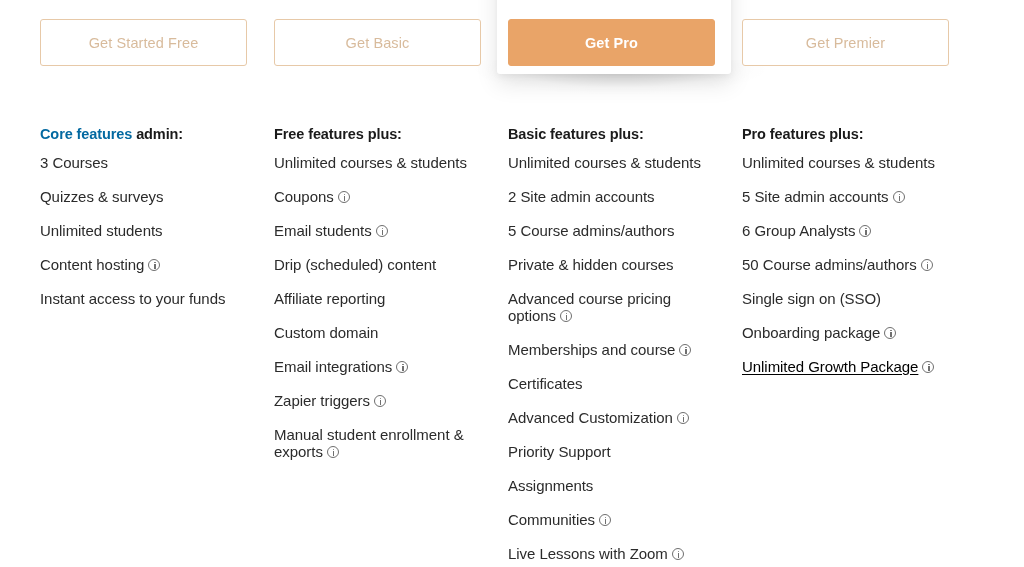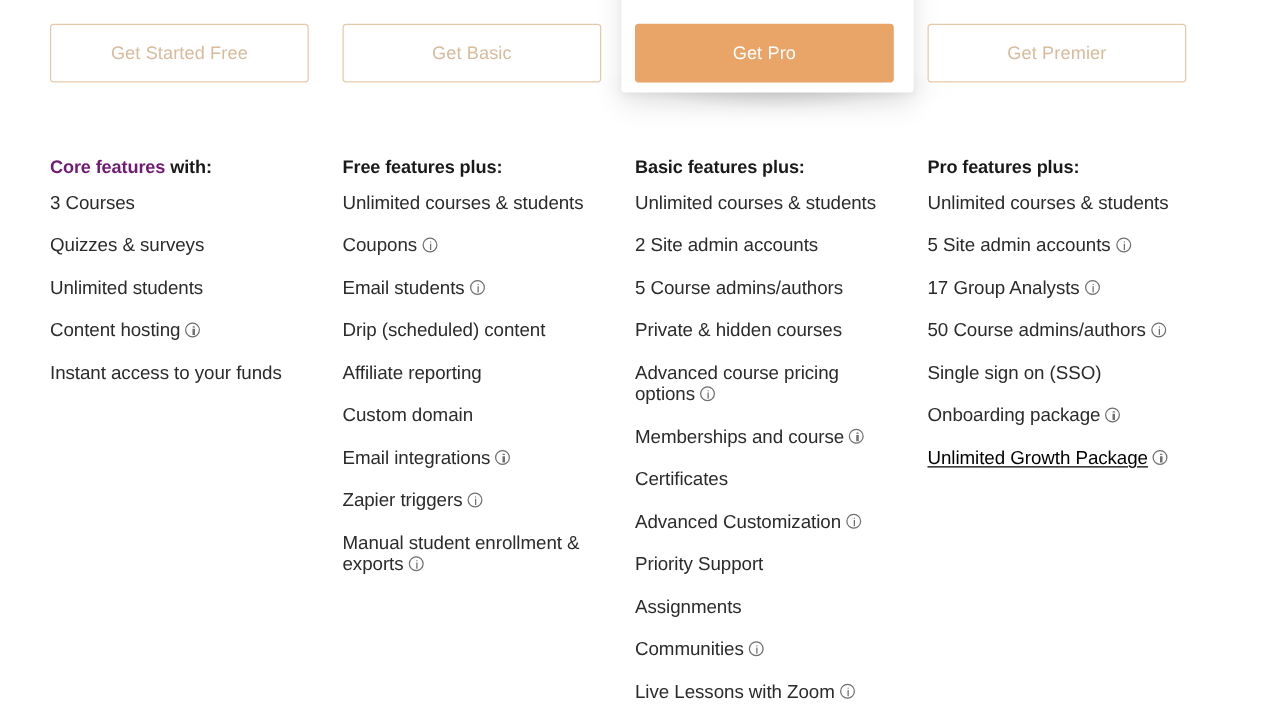--- a/index.html
+++ b/index.html
@@ -79,33 +79,34 @@
   }
   .cta.outline {
     background: #ffffff;
     border: 1px solid #e7c9a8;
     color: #d8bb9c;
   }
   .cta.filled {
     background: #e9a468;
     border: 1px solid #e9a468;
     color: #ffffff;
+    font-weight: bold;
   }
 
   
   .col-heading {
     font-size: 14.5px;
     font-weight: bold;
     color: #1a1a1a;
     letter-spacing: -0.1px;
     height: 44px;
     padding-top: 36px;
     white-space: nowrap;
   }
-  .col-heading .accent { color: #701a75; font-weight: bold; }
+  .col-heading .accent { color: #0369a1; font-weight: bold; }
 
   
   .features {
     list-style: none;
     padding-top: 20px;
   }
   .feature {
     font-size: 15px;
     color: #2b2b2b;
     line-height: 17px;
@@ -157,21 +158,21 @@
 <body>
 
 <div class="shadow-band"></div>
 <div class="highlight-card"></div>
 
 <div class="plans" id="plans-root">
     <div class="plan-col">
       <div class="cta-wrap">
         <div class="cta outline">Get Started Free</div>
       </div>
-      <div class="col-heading"><span class="accent">Core features</span> <span>with:</span></div>
+      <div class="col-heading"><span class="accent">Core features</span> <span>admin:</span></div>
       <ul class="features">
         <li class="feature"><span class="label">3 Courses</span></li>
         <li class="feature"><span class="label">Quizzes &amp; surveys</span></li>
         <li class="feature"><span class="label">Unlimited students</span></li>
         <li class="feature"><span class="label">Content hosting</span><span class="info-icon"></span></li>
         <li class="feature"><span class="label">Instant access to your funds</span></li>
       </ul>
     </div>
     <div class="plan-col">
       <div class="cta-wrap">
@@ -211,20 +212,20 @@
       </ul>
     </div>
     <div class="plan-col">
       <div class="cta-wrap">
         <div class="cta outline">Get Premier</div>
       </div>
       <div class="col-heading"><span>Pro features plus:</span></div>
       <ul class="features">
         <li class="feature"><span class="label">Unlimited courses &amp; students</span></li>
         <li class="feature"><span class="label">5 Site admin accounts</span><span class="info-icon"></span></li>
-        <li class="feature"><span class="label">17 Group Analysts</span><span class="info-icon"></span></li>
+        <li class="feature"><span class="label">6 Group Analysts</span><span class="info-icon"></span></li>
         <li class="feature"><span class="label">50 Course admins/authors</span><span class="info-icon"></span></li>
         <li class="feature"><span class="label">Single sign on (SSO)</span></li>
         <li class="feature"><span class="label">Onboarding package</span><span class="info-icon"></span></li>
         <li class="feature"><span class="link">Unlimited Growth Package</span><span class="info-icon"></span></li>
       </ul>
     </div>
   </div>
 
 </body></html>

